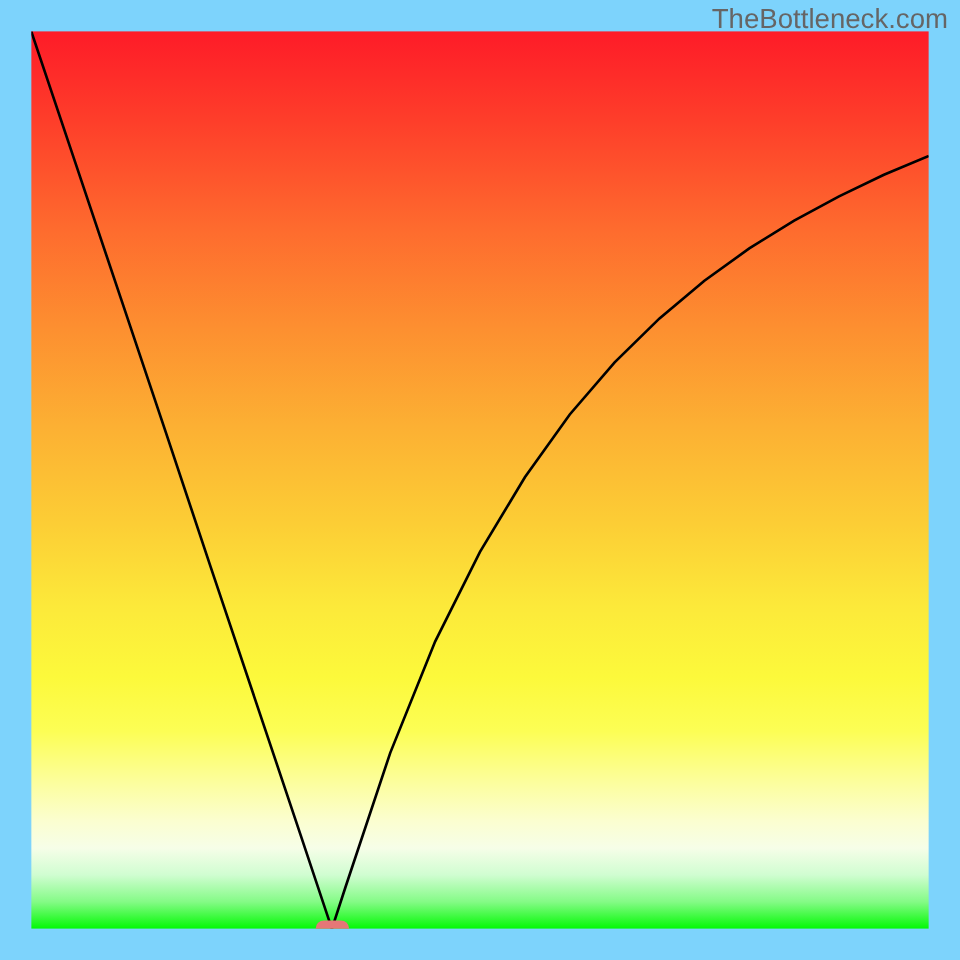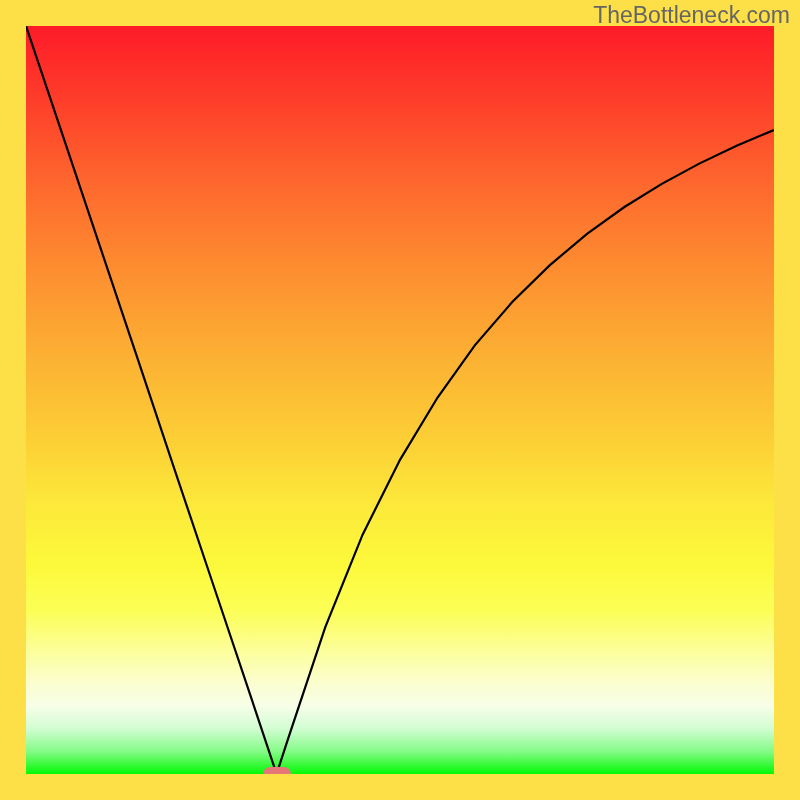--- a/index.html
+++ b/index.html
@@ -8,21 +8,21 @@
     width: 800px;
     height: 800px;
     overflow: hidden;
     font-family: Arial, Helvetica, sans-serif;
     background: #000;
   }
   .chart-frame {
     position: relative;
     width: 800px;
     height: 800px;
-    background: #fde047;
+    background: #7dd3fc;
   }
   .watermark {
     position: absolute;
     top: 2px;
     right: 10px;
     color: #666565;
     font-size: 23px;
     font-weight: 500;
     letter-spacing: 0px;
     z-index: 5;

